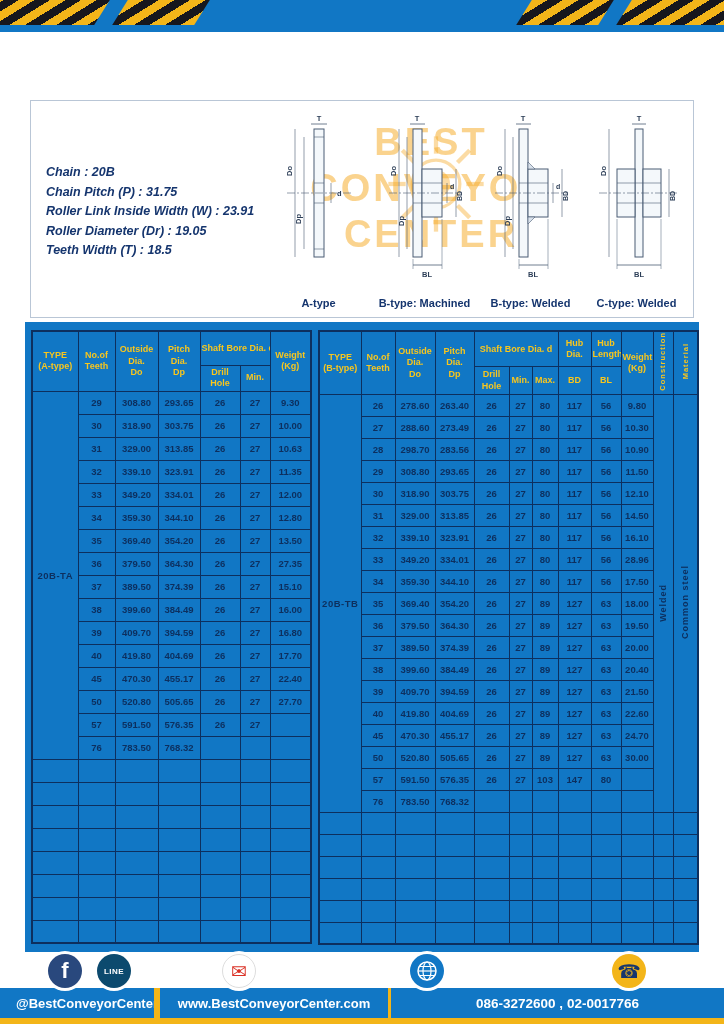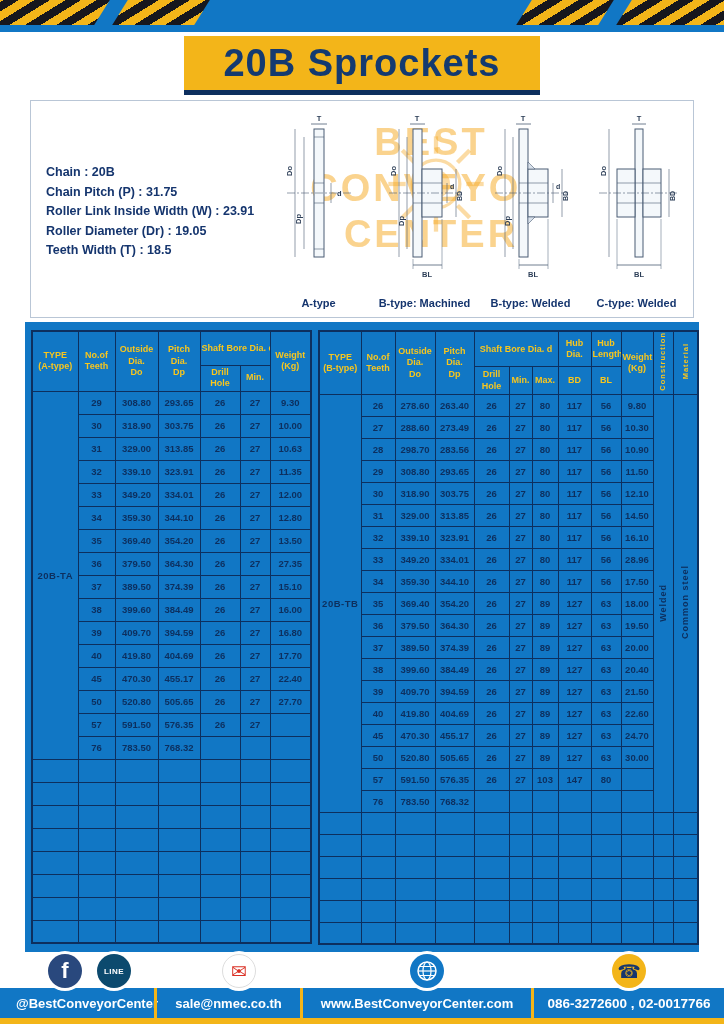--- a/index.html
+++ b/index.html
@@ -29,21 +29,21 @@
     box-shadow:0 5px 0 #0d2f5e;
   }
   .title-banner span { color:#143a70; font-size:38px; font-weight:bold; letter-spacing:1px; }
 
   
   .draw-panel {
     position:absolute; left:30px; top:100px; width:664px; height:218px;
     background:#ffffff; border:1px solid #b9c6d6;
   }
   .specs { position:absolute; left:15px; top:62px; z-index:3; }
-  .spec-line { font-size:12.5px; font-weight:bold; color:#15356e; line-height:19.5px; white-space:nowrap; }
+  .spec-line { font-size:12.5px; font-weight:bold; color:#15356e; line-height:19.5px; white-space:nowrap;font-style:italic; }
 
   .watermark {
     position:absolute; left:210px; top:18px; width:380px; text-align:center;
     z-index:1; color:rgba(246,168,30,0.5); font-weight:bold;
     font-size:38px; line-height:46px; letter-spacing:3px; pointer-events:none;
   }
   .wm-sun { position:absolute; left:130px; top:0px; width:130px; height:130px; opacity:0.4; z-index:-1; }
 
   .diagrams { position:absolute; left:236px; top:12px; display:flex; gap:3px; z-index:2; }
   .diag { width:103px; display:flex; flex-direction:column; align-items:center; }
@@ -104,23 +104,20 @@
 
 <div class="page">
 
   <div class="top-bar">
     <div class="hz hz1"></div>
     <div class="hz hz2"></div>
     <div class="hz hz3"></div>
     <div class="hz hz4"></div>
   </div>
 
-  <div class="title-banner">
-    <span>20B Sprockets</span>
-  </div>
 
   <div class="draw-panel">
 
     <div class="watermark">
       <svg class="wm-sun" viewBox="0 0 120 120">
         <circle cx="60" cy="60" r="22" fill="none" stroke="#f6a81e" stroke-width="3"></circle>
         <circle cx="60" cy="60" r="13" fill="#f6a81e"></circle>
         <g stroke="#f6a81e" stroke-width="4">
           <line x1="88" y1="60" x2="104" y2="60"></line>
             <line x1="79.8" y1="79.8" x2="91.1" y2="91.1"></line>
@@ -872,23 +869,20 @@
   </div>
   <div class="ficon phone">
       <span>☎</span>
     </div>
 
   <div class="footer-bar">
     <div class="fsec s1">
         <span>@BestConveyorCenter</span>
       </div>
     <div class="fdivider"></div>
-    <div class="fsec s2">
-        <span>sale@nmec.co.th</span>
-      </div>
     <div class="fdivider"></div>
     <div class="fsec s3">
         <span>www.BestConveyorCenter.com</span>
       </div>
     <div class="fdivider"></div>
     <div class="fsec s4">
         <span>086-3272600 , 02-0017766</span>
       </div>
   </div>
   <div class="footer-strip"></div>

